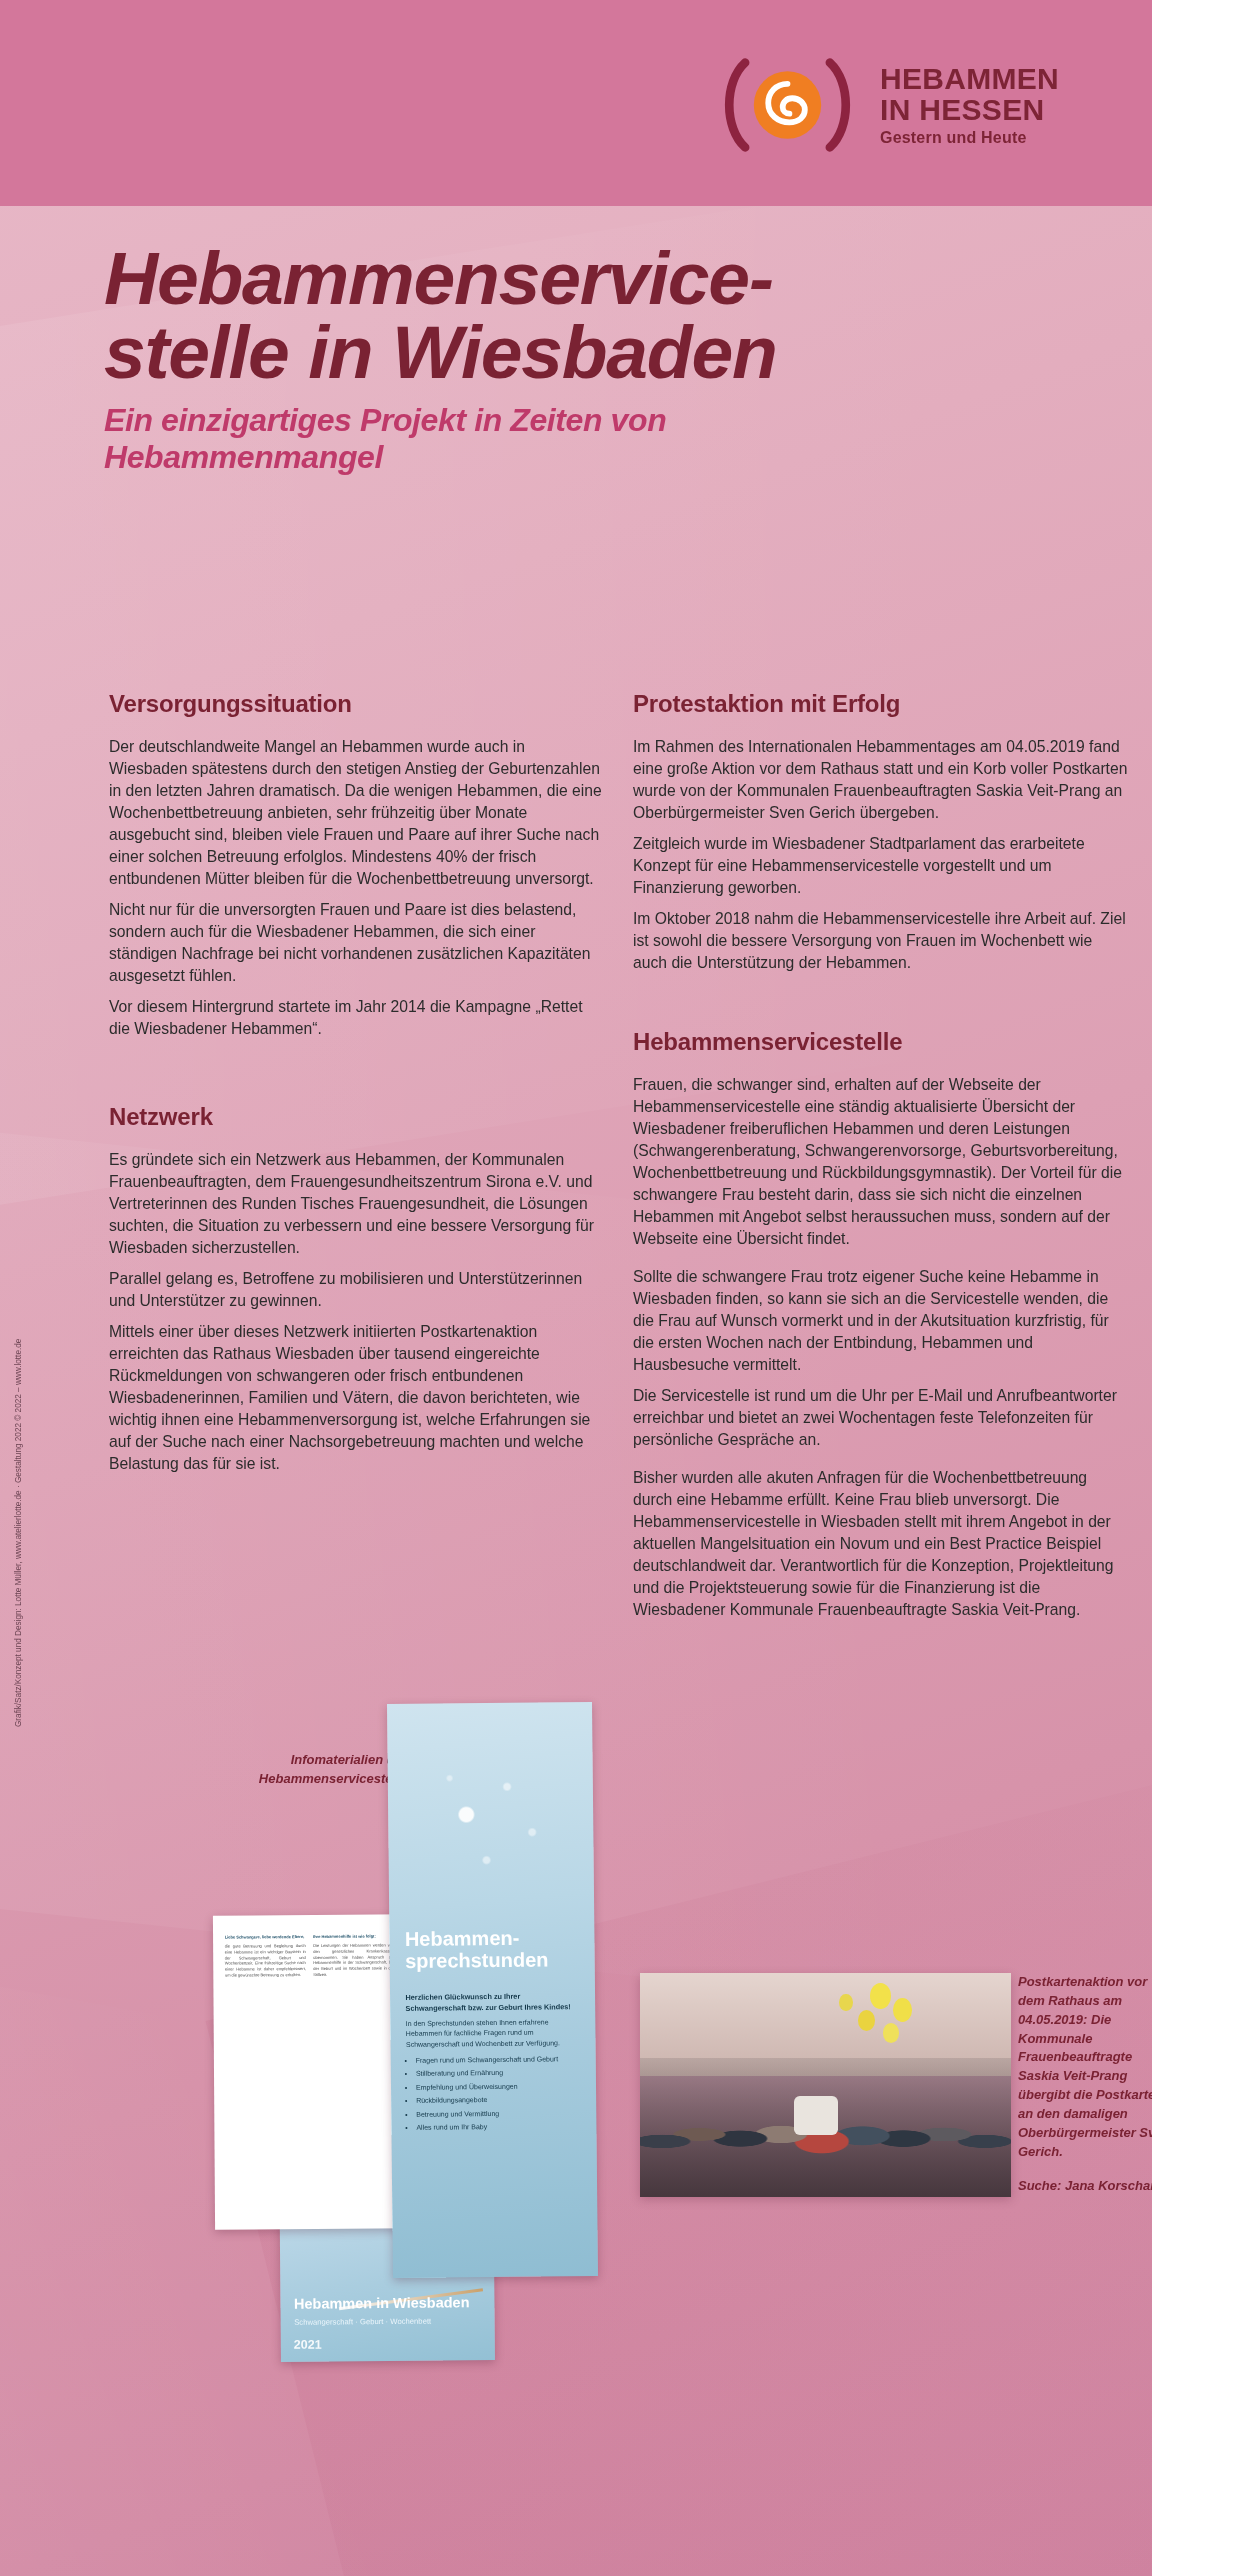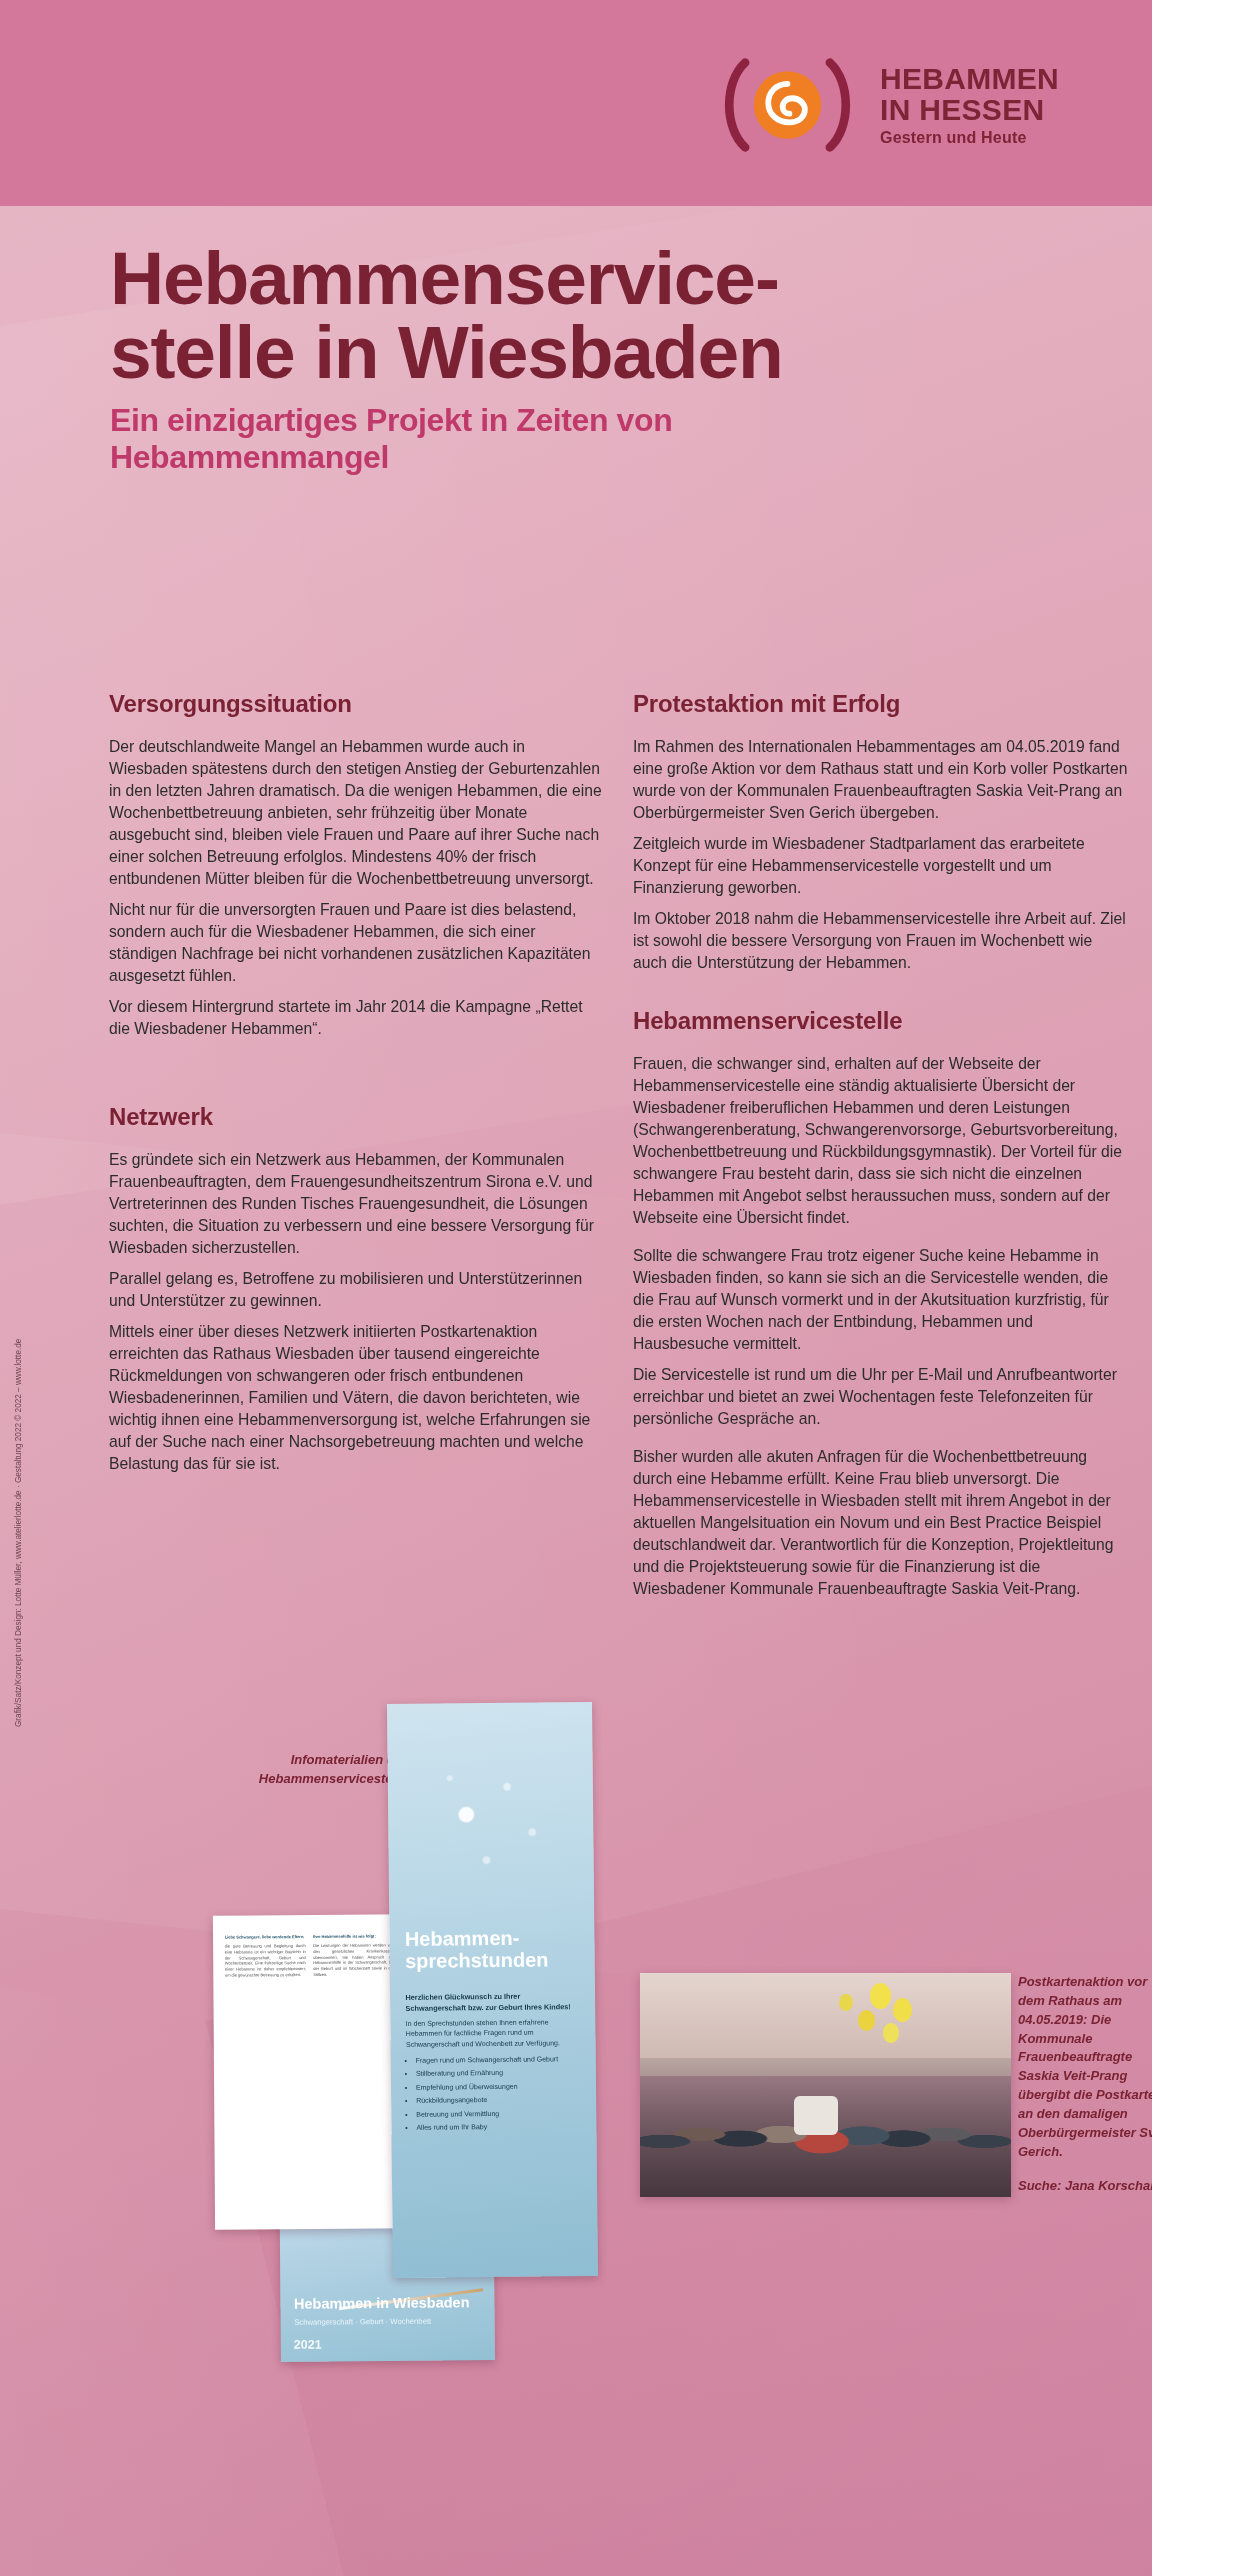--- a/index.html
+++ b/index.html
@@ -78,22 +78,23 @@
   .logo-line3 {
     font-size: 16px;
     font-weight: bold;
     margin-top: 4.8px;
     letter-spacing: 0.2px;
   }
 
   
   .title-block {
     position: absolute;
-    left: 110px; top: 241px;
+    left: 104px; top: 241px;
     width: 1032px;
+    font-style: italic;
   }
   .main-title {
     color: #7a2233;
     font-size: 75px;
     font-weight: bold;
     line-height: 0.99;
     letter-spacing: -1.2px;
     margin: 0;
   }
   .subtitle {
@@ -116,21 +117,21 @@
   .col-left  { left: 109px; top: 687px; }
   .col-right { left: 633px; top: 687px; }
 
   h2.sec {
     color: #7a2233;
     font-size: 24px;
     font-weight: bold;
     margin: 0 0 15.4px 0;
     letter-spacing: -0.2px;
   }
-  h2.sec.spaced { margin-top: 30px; }
+  h2.sec.spaced { margin-top: 51px; }
   p.para { margin: 0; }
   p.para + p.para { margin-top: 9px; }
   .gap { height: 16.4px; }
 
   .block-netzwerk { margin-top: 60px; }
 
   
   .caption {
     position: absolute;
     color: #7a2233;

